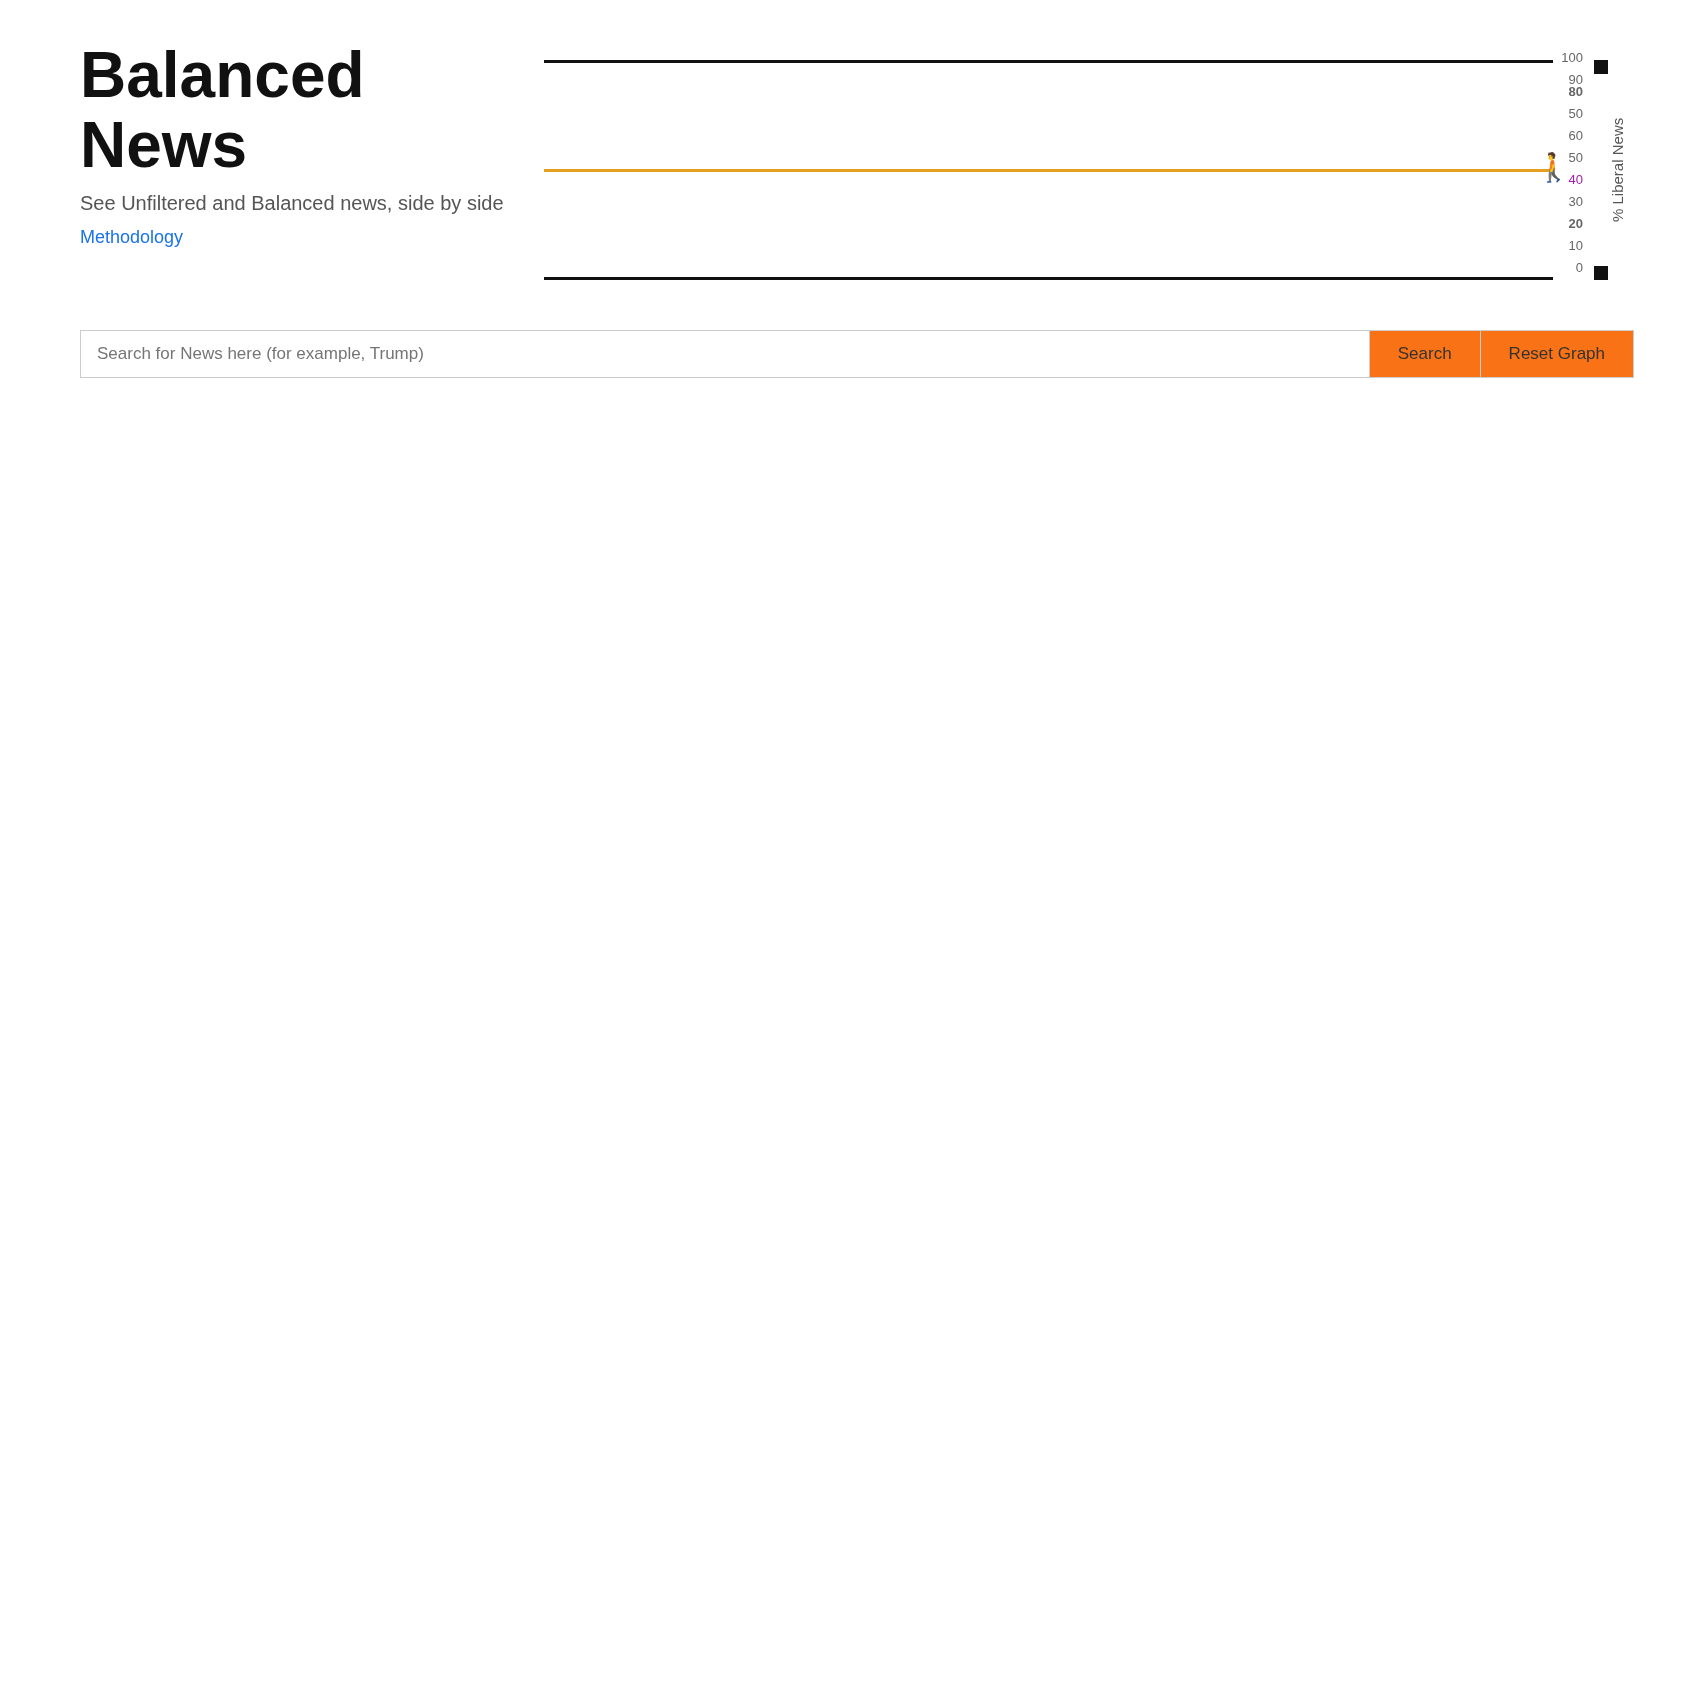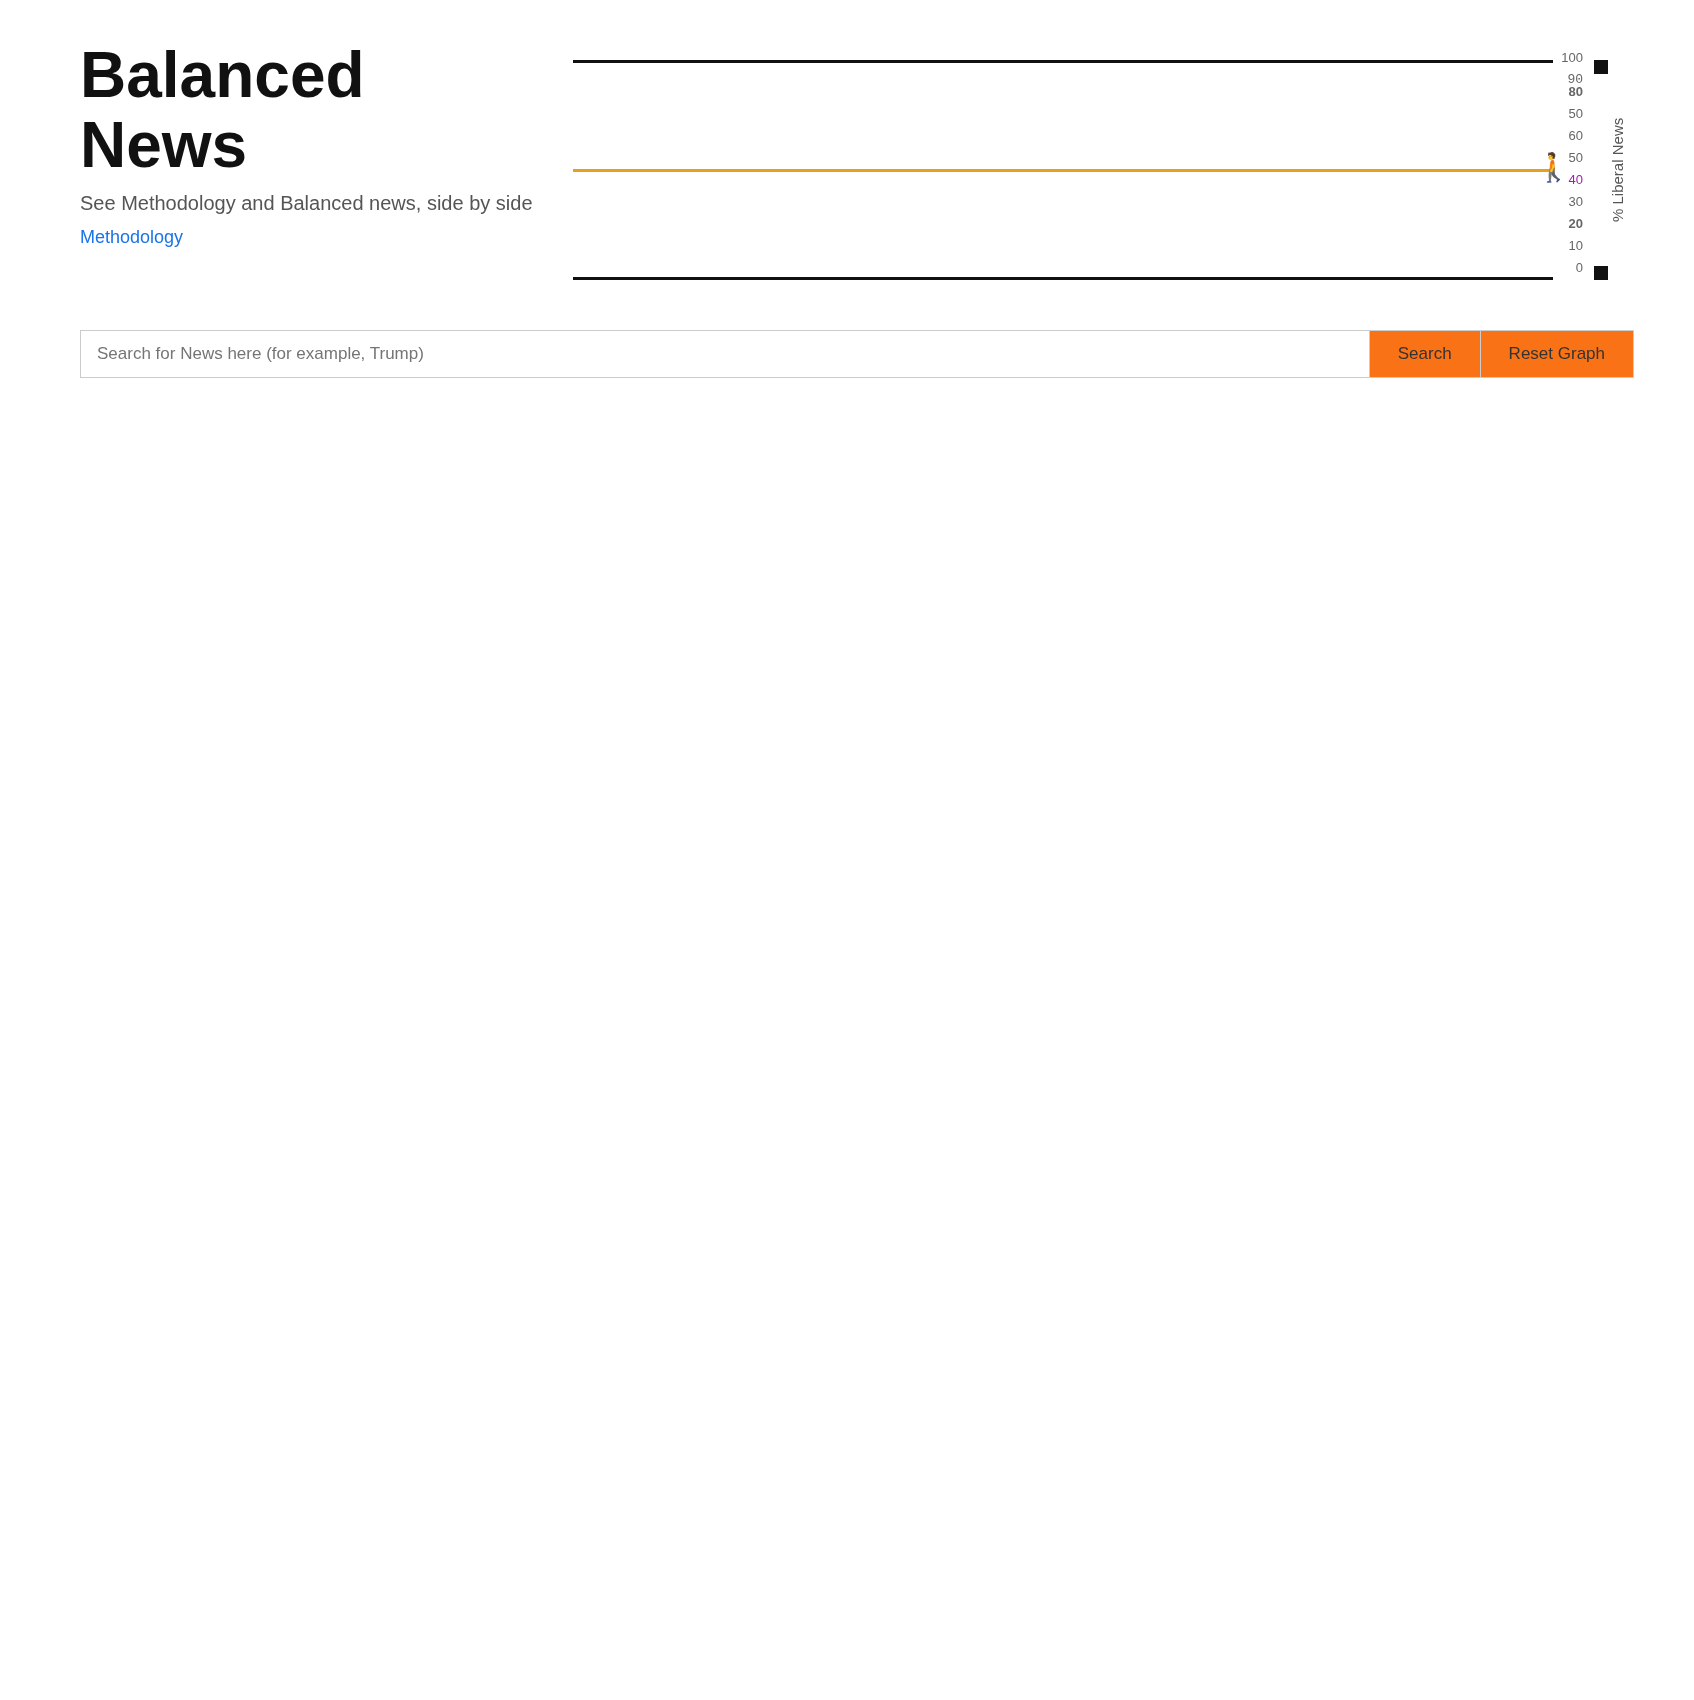--- a/index.html
+++ b/index.html
@@ -127,21 +127,21 @@
 <body>
 
 <div class="page-container">
   <div class="header-section">
 
     <div class="title-area">
       <div class="app-title">
         <span>Balanced</span><br>
         <span>News</span>
       </div>
-      <p class="subtitle">See Methodology and Balanced news, side by side</p>
+      <p class="subtitle">See Unfiltered and Balanced news, side by side</p>
       <a class="methodology-link" href="#">Methodology</a>
     </div>
 
     <div class="chart-container">
       <div class="chart-area">
 
         <div class="chart-line"></div>
 
         <div class="chart-line-orange" style="position:relative;">
           <span class="person-icon">🚶</span>
@@ -152,21 +152,21 @@
 
       <div style="display:flex;align-items:center;height:260px;padding:20px 0;position:relative;margin-left:8px;">
 
         <div style="position:relative;width:40px;height:220px;">
 
           <div class="dot-marker" style="position:absolute;top:0;right:-7px;width:14px;height:14px;background:#111;"></div>
 
           <div class="dot-marker" style="position:absolute;bottom:0;right:-7px;width:14px;height:14px;background:#111;"></div>
 
           <span style="position:absolute;top:-10px;right:18px;font-size:13px;color:#666;">100</span>
-          <span style="position:absolute;top:12px;right:18px;font-size:13px;color:#666;font-family:Liberation Mono, monospace;">90</span>
+          <span style="position:absolute;top:12px;right:18px;font-size:13px;color:#666;">90</span>
           <span style="position:absolute;top:24px;right:18px;font-size:13px;color:#666;font-weight:bold;">80</span>
           <span style="position:absolute;top:46px;right:18px;font-size:13px;color:#666;">50</span>
           <span style="position:absolute;top:68px;right:18px;font-size:13px;color:#666;">60</span>
           <span style="position:absolute;top:90px;right:18px;font-size:13px;color:#666;margin-left:16px;">50</span>
           <span style="position:absolute;top:112px;right:18px;font-size:13px;color:#a21caf;">40</span>
           <span style="position:absolute;top:134px;right:18px;font-size:13px;color:#666;">30</span>
           <span style="position:absolute;top:156px;right:18px;font-size:13px;color:#666;font-weight:bold;">20</span>
           <span style="position:absolute;top:178px;right:18px;font-size:13px;color:#666;">10</span>
           <span style="position:absolute;top:200px;right:18px;font-size:13px;color:#666;">0</span>
         </div>

